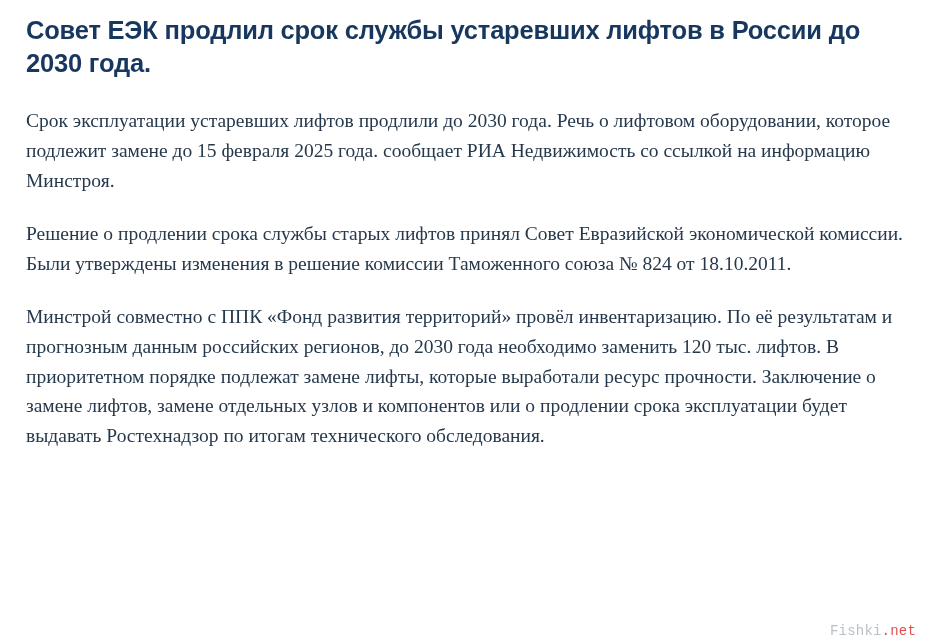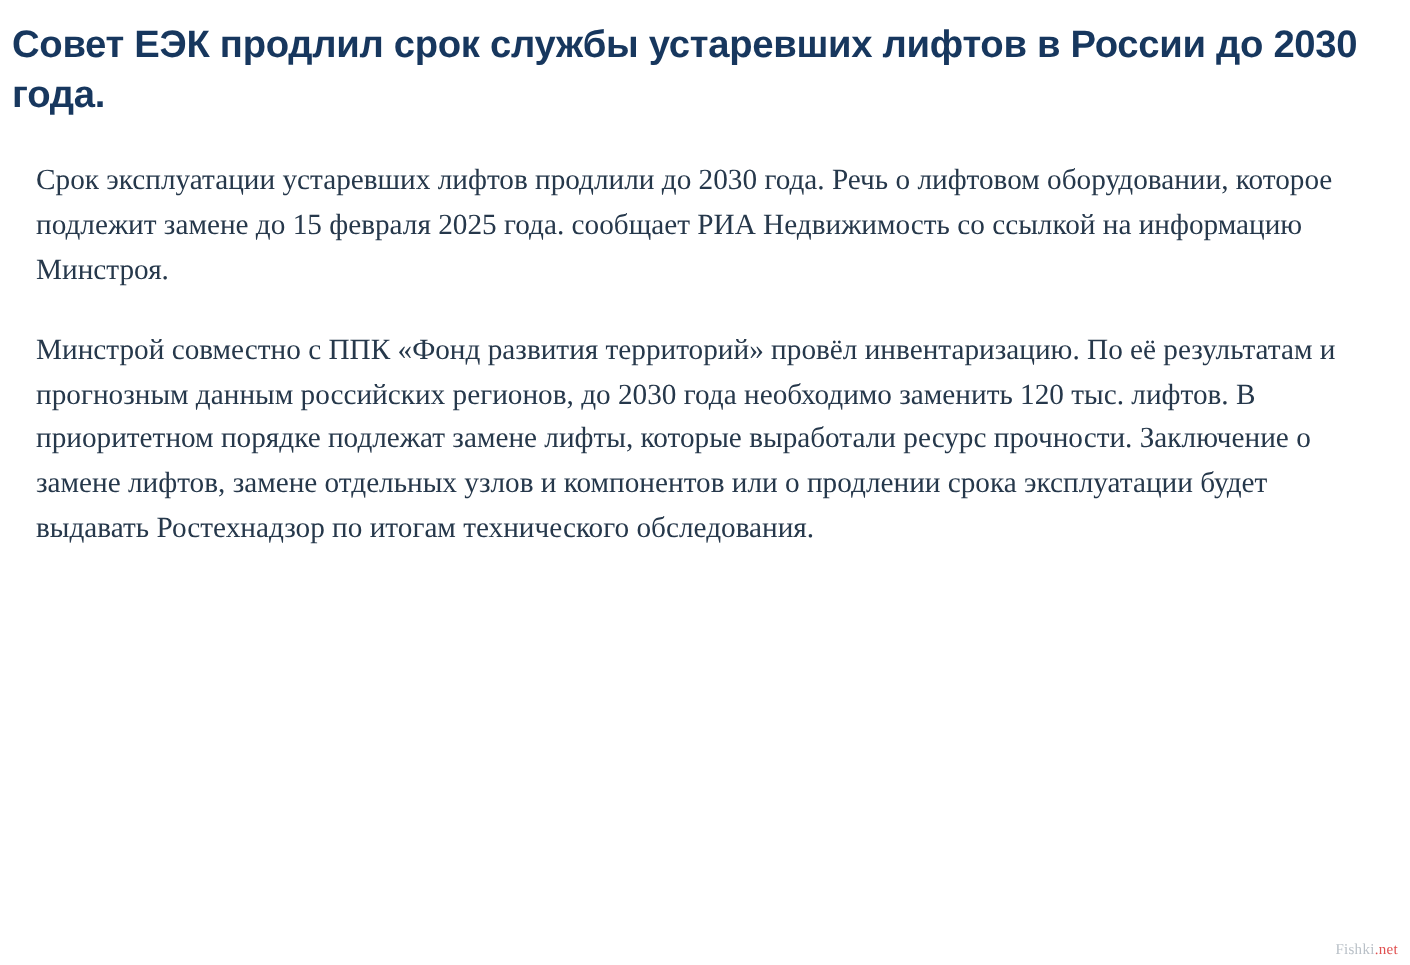--- a/index.html
+++ b/index.html
@@ -9,21 +9,21 @@
   }
   body {
     width: 940px;
     height: 643px;
     font-family: "Liberation Serif", serif;
     color: #2b3a4a;
     position: relative;
     overflow: hidden;
   }
   .page {
-    padding: 14px 22px 0 8px;
+    padding: 14px 22px 0 26px;
     box-sizing: border-box;
     width: 940px;
     height: 643px;
     position: relative;
   }
   .article-title {
     font-family: "Liberation Sans", sans-serif;
     font-size: 25.5px;
     font-weight: bold;
     line-height: 1.30;
@@ -31,46 +31,47 @@
     letter-spacing: -0.2px;
     margin: 0 0 26px 0;
     max-width: 900px;
   }
   .article-body {
     font-size: 19.5px;
     line-height: 1.52;
     color: #26384b;
   }
   .article-body p {
-    margin: 0 0 24px 16px;
+    margin: 0 0 24px 0;
     max-width: 905px;
   }
   .article-body p:last-child {
     margin-bottom: 0;
   }
   .watermark {
     position: absolute;
-    right: 8px;
+    right: 24px;
     bottom: 4px;
-    font-family: Liberation Serif, serif;
-    font-size: 10px;
+    font-family: Liberation Mono, monospace;
+    font-size: 14px;
     color: #b9c0c7;
     letter-spacing: 0.2px;
   }
   .watermark .dot {
     color: #e04f4f;
   }
 </style>
 </head>
 <body>
 
 <div class="page">
 
   <h1 class="article-title">Совет ЕЭК продлил срок службы устаревших лифтов в России до 2030 года.</h1>
 
   <div class="article-body">
     <p>Срок эксплуатации устаревших лифтов продлили до 2030 года. Речь о лифтовом оборудовании, которое подлежит замене до 15 февраля 2025 года. сообщает РИА Недвижимость со ссылкой на информацию Минстроя.</p>
+    <p>Решение о продлении срока службы старых лифтов принял Совет Евразийской экономической комиссии. Были утверждены изменения в решение комиссии Таможенного союза № 824 от 18.10.2011.</p>
     <p>Минстрой совместно с ППК «Фонд развития территорий» провёл инвентаризацию. По её результатам и прогнозным данным российских регионов, до 2030 года необходимо заменить 120 тыс. лифтов. В приоритетном порядке подлежат замене лифты, которые выработали ресурс прочности. Заключение о замене лифтов, замене отдельных узлов и компонентов или о продлении срока эксплуатации будет выдавать Ростехнадзор по итогам технического обследования.</p>
   </div>
 
   <div class="watermark"><span>Fishki</span><span class="dot">.net</span></div>
 
 </div>
 
 </body></html>

